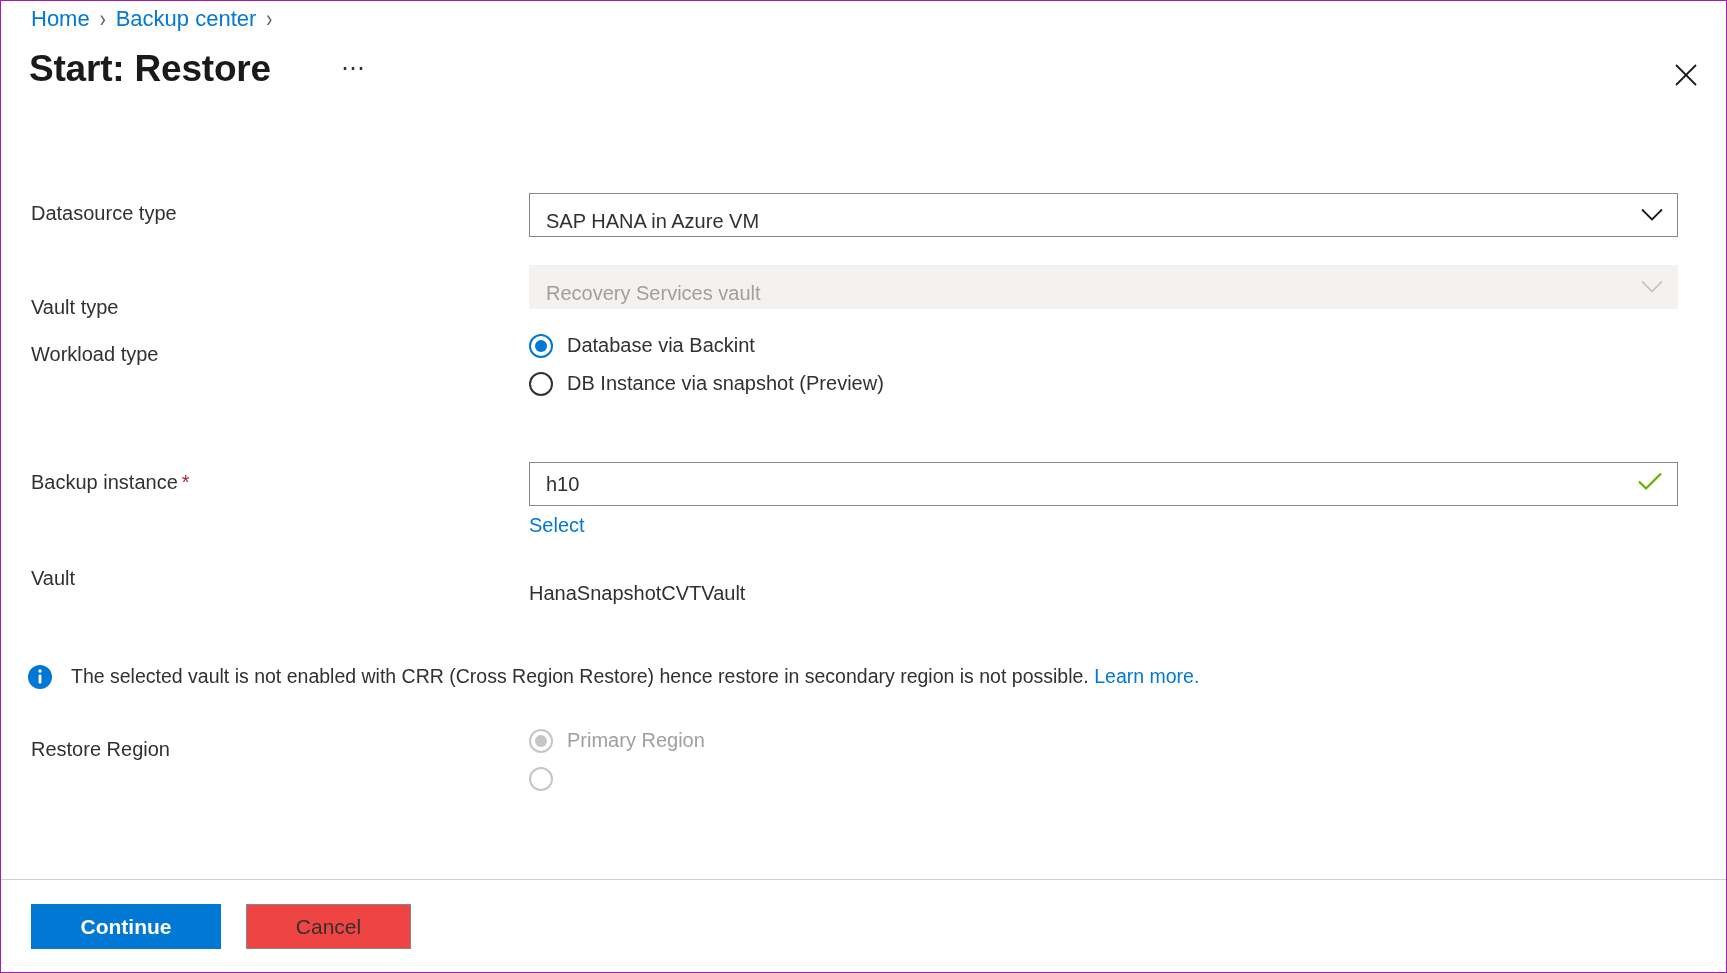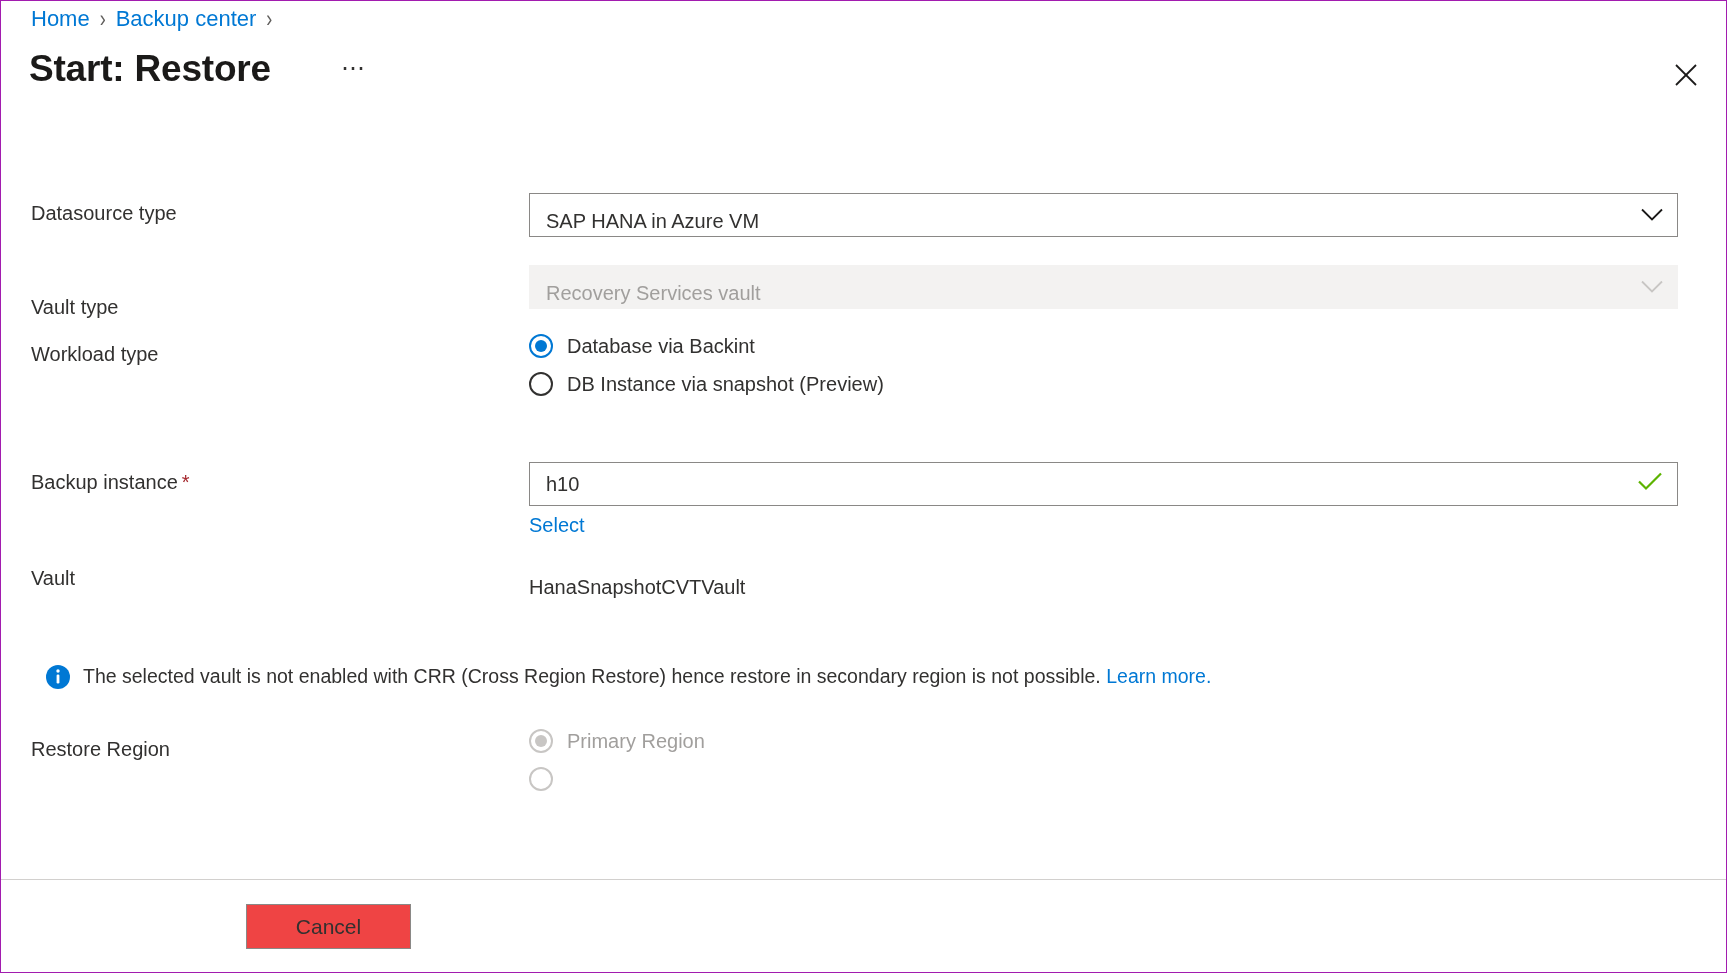--- a/index.html
+++ b/index.html
@@ -169,21 +169,21 @@
     color: #0078d4;
     font-size: 20px;
     text-decoration: none;
     cursor: pointer;
     display: inline-block;
   }
 
   
   .radio-item {
     display: flex;
-    align-items: center;
+    align-items: flex-start;
     gap: 14px;
     cursor: pointer;
     margin-bottom: 14px;
   }
   .radio-item:last-child { margin-bottom: 0; }
   .radio-mark {
     width: 24px;
     height: 24px;
     border-radius: 50%;
     border: 2px solid #323130;
@@ -218,25 +218,25 @@
   .radio-item.disabled .radio-label { color: #a19f9d; }
 
   .static-value {
     font-size: 20px;
     color: #323130;
   }
 
   
   .info-banner {
     position: absolute;
-    left: 44px;
+    left: 26px;
     right: 40px;
     display: flex;
     align-items: flex-start;
-    gap: 12px;
+    gap: 18px;
   }
   .info-icon {
     flex: 0 0 auto;
     width: 26px;
     height: 26px;
     margin-top: 1px;
   }
   .info-text {
     font-size: 19.5px;
     color: #323130;
@@ -366,21 +366,21 @@
               <polyline points="2,10 9,17 24,2" fill="none" stroke="#5cb300" stroke-width="2.2"></polyline>
             </svg>
           </span>
         </div>
         <a class="link" style="margin-top:8px;">Select</a>
       </div>
     </div>
 
     <div class="row" style="top:415px;">
       <div class="row-label" style="top:1px;">Vault</div>
-      <div class="control-col" style="top:10px;">
+      <div class="control-col" style="top:16px;">
         <span class="static-value">HanaSnapshotCVTVault</span>
       </div>
     </div>
 
     <div class="info-banner" style="top:512px;">
       <span class="info-icon">
         <svg width="26" height="26" viewBox="0 0 26 26">
           <circle cx="13" cy="13" r="12" fill="#0078d4"></circle>
           <rect x="11.6" y="10.5" width="2.8" height="9" rx="1.2" fill="#ffffff"></rect>
           <circle cx="13" cy="7" r="1.7" fill="#ffffff"></circle>
@@ -404,16 +404,17 @@
             <span class="radio-mark"></span>
             <span class="radio-label"></span>
           </div>
         </div>
       </div>
     </div>
 
   </div>
 
   <div class="footer">
+    <div class="btn btn-primary">Continue</div>
     <div class="btn btn-secondary">Cancel</div>
   </div>
 
 </div>
 
 </body></html>

